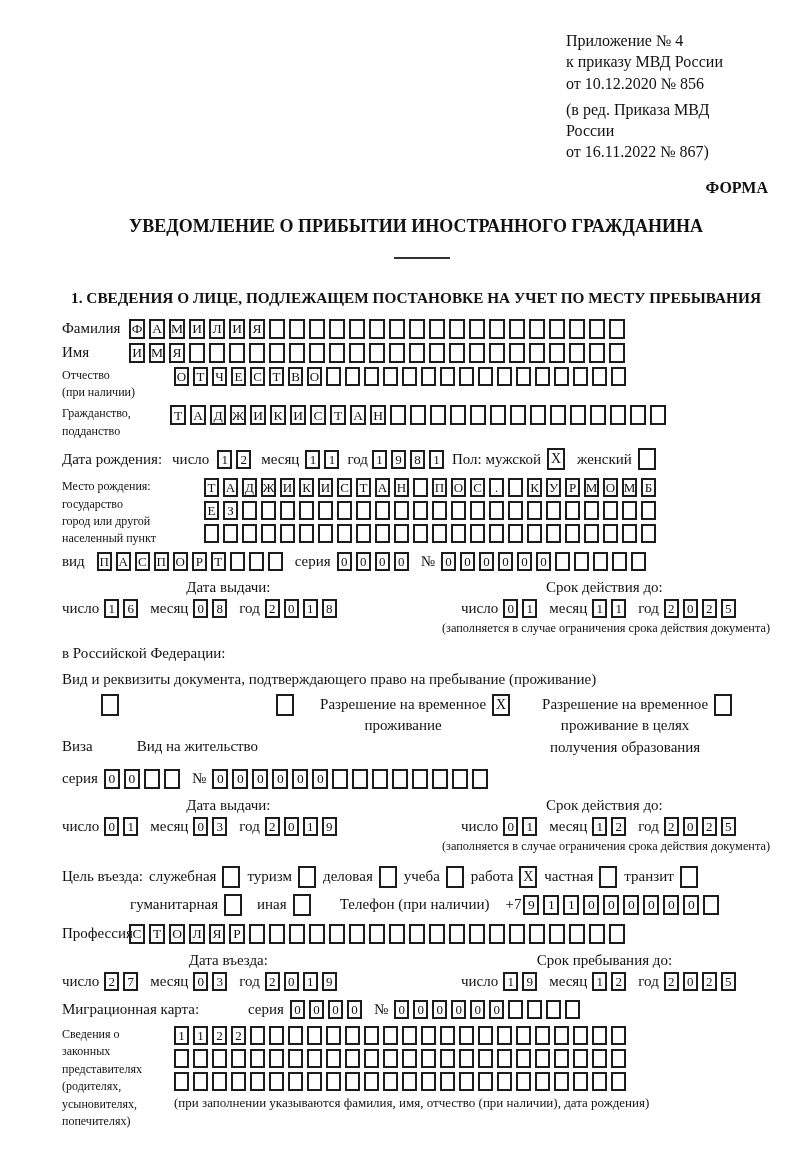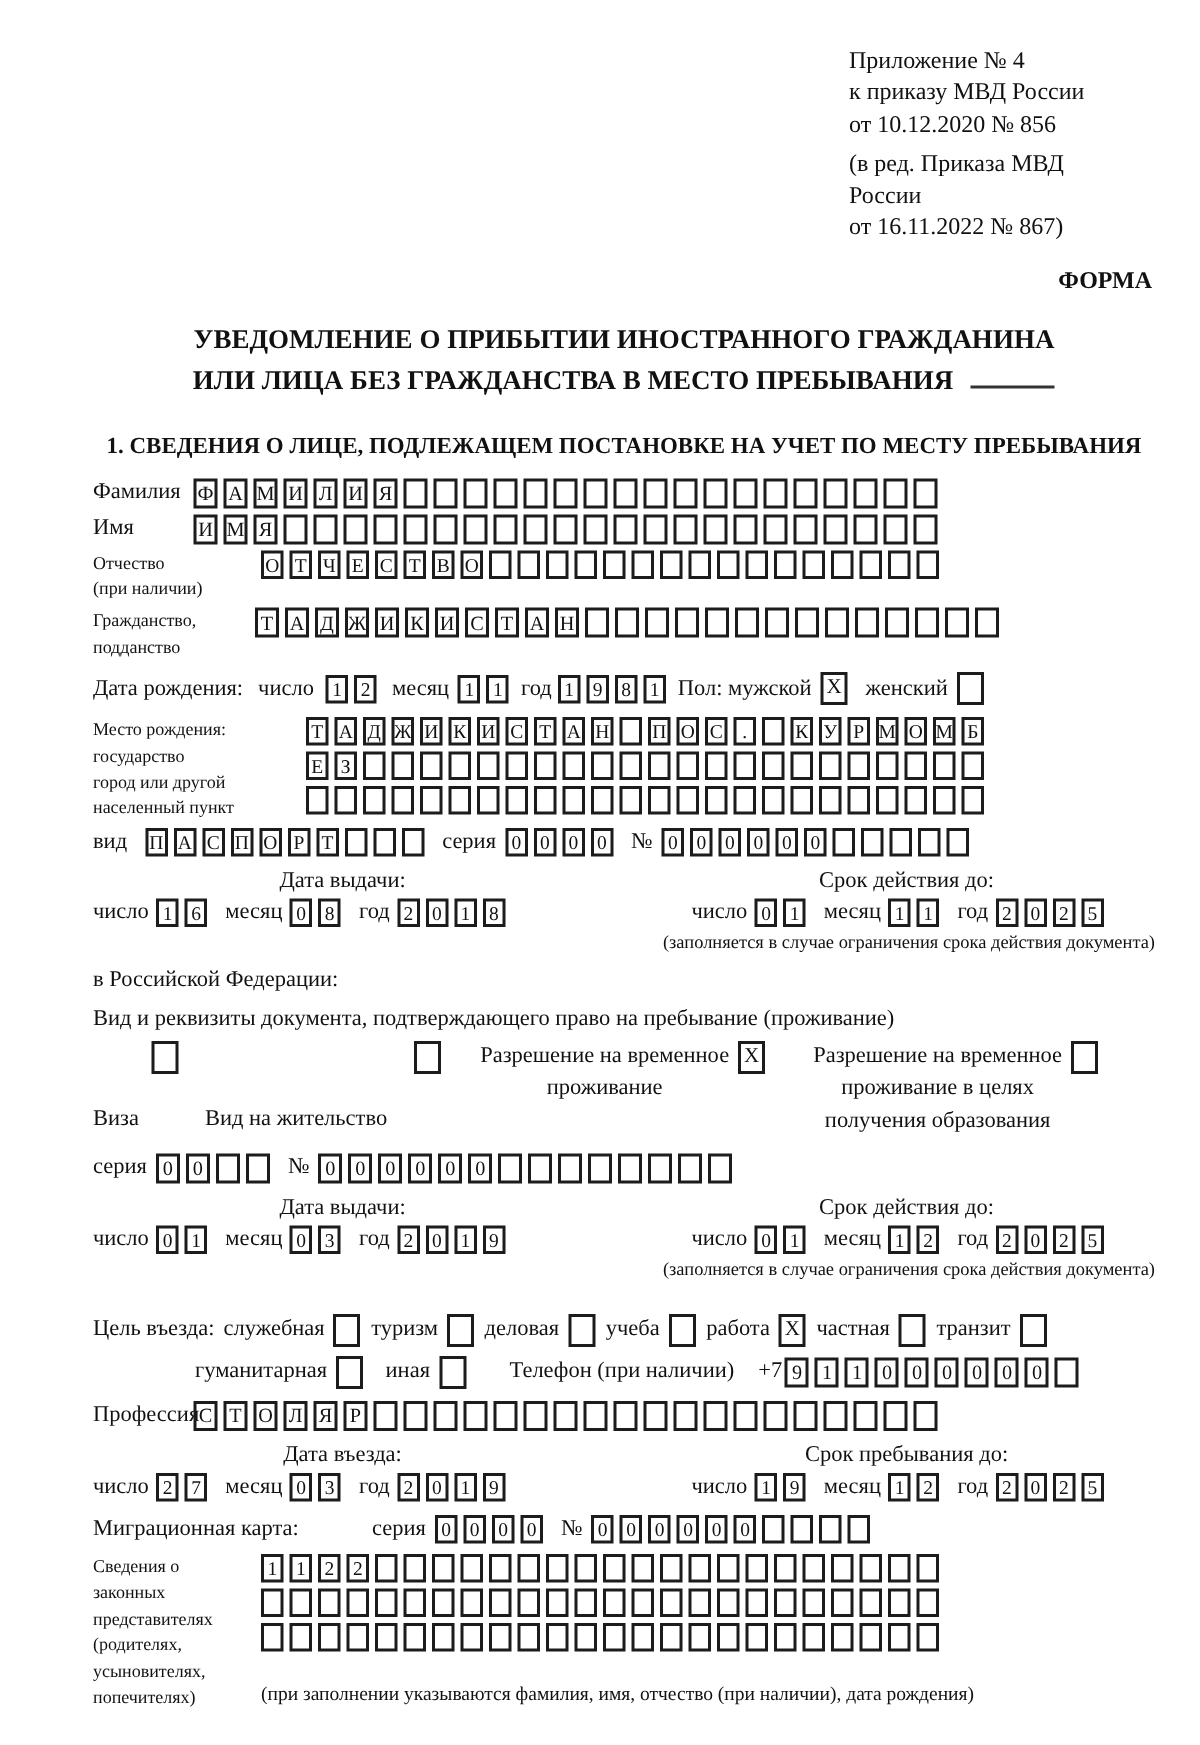--- a/index.html
+++ b/index.html
@@ -69,41 +69,41 @@
 
   .purpose-row .lab { margin-right:2px; }
   .purpose-row .chk { margin-right:7px; margin-left:4px; }
   .indent { padding-left:68px; }
   .phone-prefix { margin:0 6px 0 14px; }
 
   .mig-label { width:150px; flex:0 0 150px; }
   .sseries { margin:0 6px 0 0; }
   .snum { margin:0 6px 0 8px; }
 
-  .reps-note { font-size:13px; text-align:center; margin-top:20px; }
+  .reps-note { font-size:13px; text-align:center; margin-top:4px; }
 </style>
 </head>
 <body>
 
 <div class="page">
 
   <div class="annex">
     <div>Приложение № 4</div>
     <div>к приказу МВД России</div>
     <div>от 10.12.2020 № 856</div>
     <div class="gap"></div>
     <div class="ed">(в ред. Приказа МВД России</div>
     <div class="ed">от 16.11.2022 № 867)</div>
   </div>
   <div class="forma">ФОРМА</div>
 
   <div class="title">
     <div>УВЕДОМЛЕНИЕ О ПРИБЫТИИ ИНОСТРАННОГО ГРАЖДАНИНА</div>
     <div>
-      <span>ИЛИ ЛИЦА БЕЗ ГРАЖДАНСТВА В МЕСТО ПРЕБЫВАНИЯ</span><span class="blank-line"></span>
+      <span class="blank-line"></span>
     </div>
   </div>
 
   <div class="sec">1. СВЕДЕНИЯ О ЛИЦЕ, ПОДЛЕЖАЩЕМ ПОСТАНОВКЕ НА УЧЕТ ПО МЕСТУ ПРЕБЫВАНИЯ</div>
 
   <div class="row">
     <div class="lab w67">Фамилия</div>
     <div class="boxrow">
         <span class="cbox">Ф</span>
         <span class="cbox">А</span>
@@ -523,21 +523,21 @@
             <span class="cbox">2</span>
             <span class="cbox">0</span>
             <span class="cbox">2</span>
             <span class="cbox">5</span>
           </span>
       </div>
       <div class="dnote">(заполняется в случае ограничения срока действия документа)</div>
     </div>
   </div>
 
-  <div class="row purpose-row" style="margin-top:22px;">
+  <div class="row purpose-row" style="margin-top:12px;">
     <span class="lab" style="margin-right:6px;">Цель въезда:</span>
     <span class="lab">служебная</span>
     <span class="chk"></span>
     <span class="lab">туризм</span>
     <span class="chk"></span>
     <span class="lab">деловая</span>
     <span class="chk"></span>
     <span class="lab">учеба</span>
     <span class="chk"></span>
     <span class="lab">работа</span>

